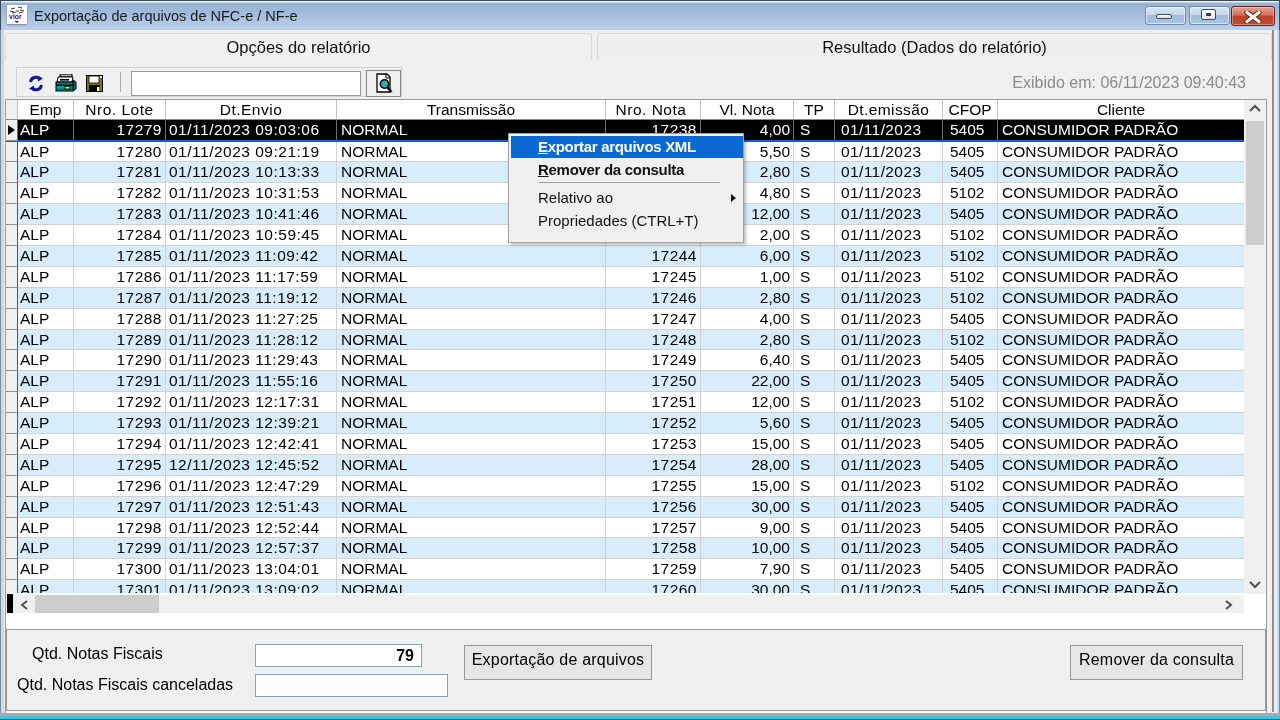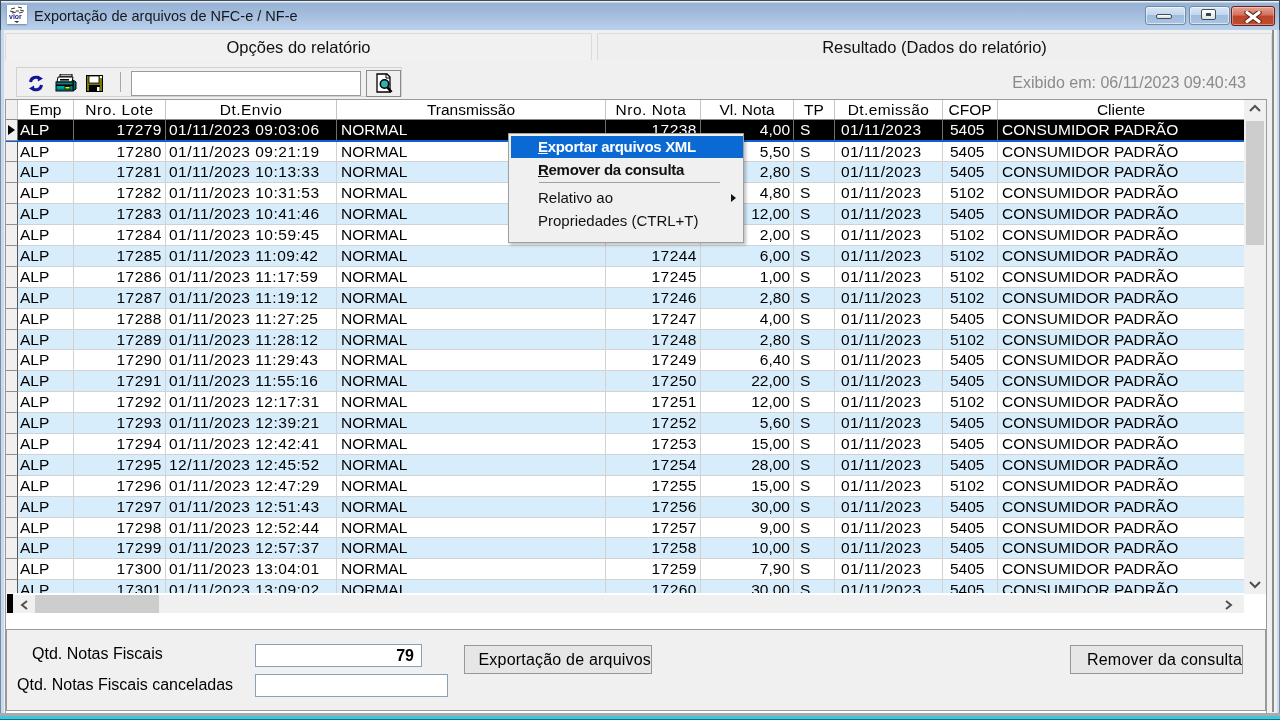--- a/index.html
+++ b/index.html
@@ -65,21 +65,21 @@
 #vsbThumb{position:absolute;left:2px;top:21px;width:18px;height:124px;background:#cdcdcd}
 #hsb{position:absolute;left:0;top:495px;width:1238px;height:18px;background:#f0f0f0}
 #hsbBlack{position:absolute;left:1px;top:-1px;width:6px;height:19px;background:#000}
 #hsbThumb{position:absolute;left:29px;top:0;width:124px;height:18px;background:#cdcdcd}
 
 #bpanel{left:6px;top:629px;width:1260px;height:82px;border:1px solid #9a9a9a;background:#f0f0f0}
 #lbl1{left:32px;top:645px;font-size:16px;color:#000}
 #lbl2{left:17px;top:676px;font-size:16px;color:#000}
 #box1{left:255px;top:644px;width:167px;height:23px;background:#fff;border:1px solid #8aa0b5;font-size:16px;font-weight:bold;text-align:right;padding-right:7px;line-height:21px}
 #box2{left:255px;top:674px;width:193px;height:23px;background:#fff;border:1px solid #8aa0b5}
-.wbtn{top:645px;height:29px;background:#e6e6e6;border:1px solid #989898;font-size:16px;letter-spacing:0.2px;color:#000;text-align:right;line-height:27px}
+.wbtn{top:645px;height:35px;background:#e6e6e6;border:1px solid #989898;font-size:16px;letter-spacing:0.2px;color:#000;text-align:center;line-height:27px}
 #wbtn1{left:464px;width:188px}
 #wbtn2{left:1070px;width:173px}
 
 #menu{left:508px;top:133px;width:236px;height:110px;background:#f0f0f0;border:1px solid #a0a0a0;box-shadow:2px 2px 3px rgba(0,0,0,.25);z-index:10}
 .mi{position:absolute;left:2px;width:232px;height:22px;font-size:15px;line-height:22px;padding-left:27px;color:#111}
 #mi1{top:2px;background:#0a69d3;color:#fff;font-weight:bold;letter-spacing:-0.3px}
 #mi2{top:25px;font-weight:bold;letter-spacing:-0.3px}
 #msep{top:48px;left:30px;width:181px;height:1px;background:#a0a0a0;position:absolute}
 #mi3{top:53px}
 #mi4{top:76px}

